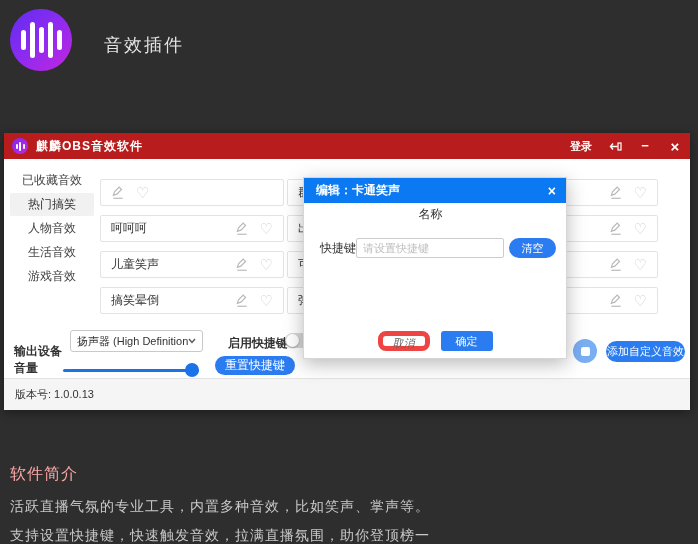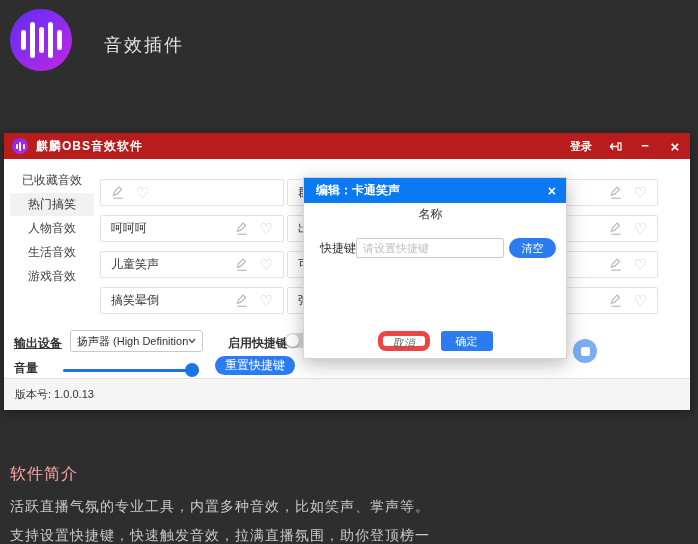--- a/index.html
+++ b/index.html
@@ -324,21 +324,21 @@
               <svg width="14" height="14" viewBox="0 0 24 24">
                 <path d="M4 16l2-6 8-8 4 4-8 8-6 2z" fill="none" stroke="#b8b8b8" stroke-width="2"></path>
                 <line x1="4" y1="21" x2="20" y2="21" stroke="#b8b8b8" stroke-width="2"></line>
               </svg>
             </span>
             <span class="heart">♡</span>
           </span>
       </div>
     </div>
 
-    <div class="ctl-label" style="left:10px; top:176px;text-decoration:underline;">输出设备</div>
+    <div class="ctl-label" style="left:10px; top:184px;">输出设备</div>
     <div class="device-select">
       <span>扬声器 (High Definition Aud</span>
       <svg width="8" height="6" viewBox="0 0 8 6">
           <path d="M1 1 L4 4.5 L7 1" stroke="#555" stroke-width="1.3" fill="none"></path>
         </svg>
     </div>
     <div class="ctl-label" style="left:224px; top:176px;">启用快捷键</div>
     <div class="toggle">
         <div class="knob"></div>
       </div>
@@ -346,20 +346,21 @@
     <div class="ctl-label" style="left:10px; top:201px;">音量</div>
     <div class="slider">
       <div class="track"></div>
       <div class="handle"></div>
     </div>
     <button class="btn-blue reset-btn">重置快捷键</button>
 
     <div class="stop-btn">
         <div class="sq"></div>
       </div>
+    <button class="btn-blue add-btn">添加自定义音效</button>
 
     <div class="version">
       <span>版本号: 1.0.0.13</span>
     </div>
   </div>
 
   <div class="modal">
     <div class="modal-header">
       <span>编辑：卡通笑声</span>
       <span class="modal-close">×</span>

